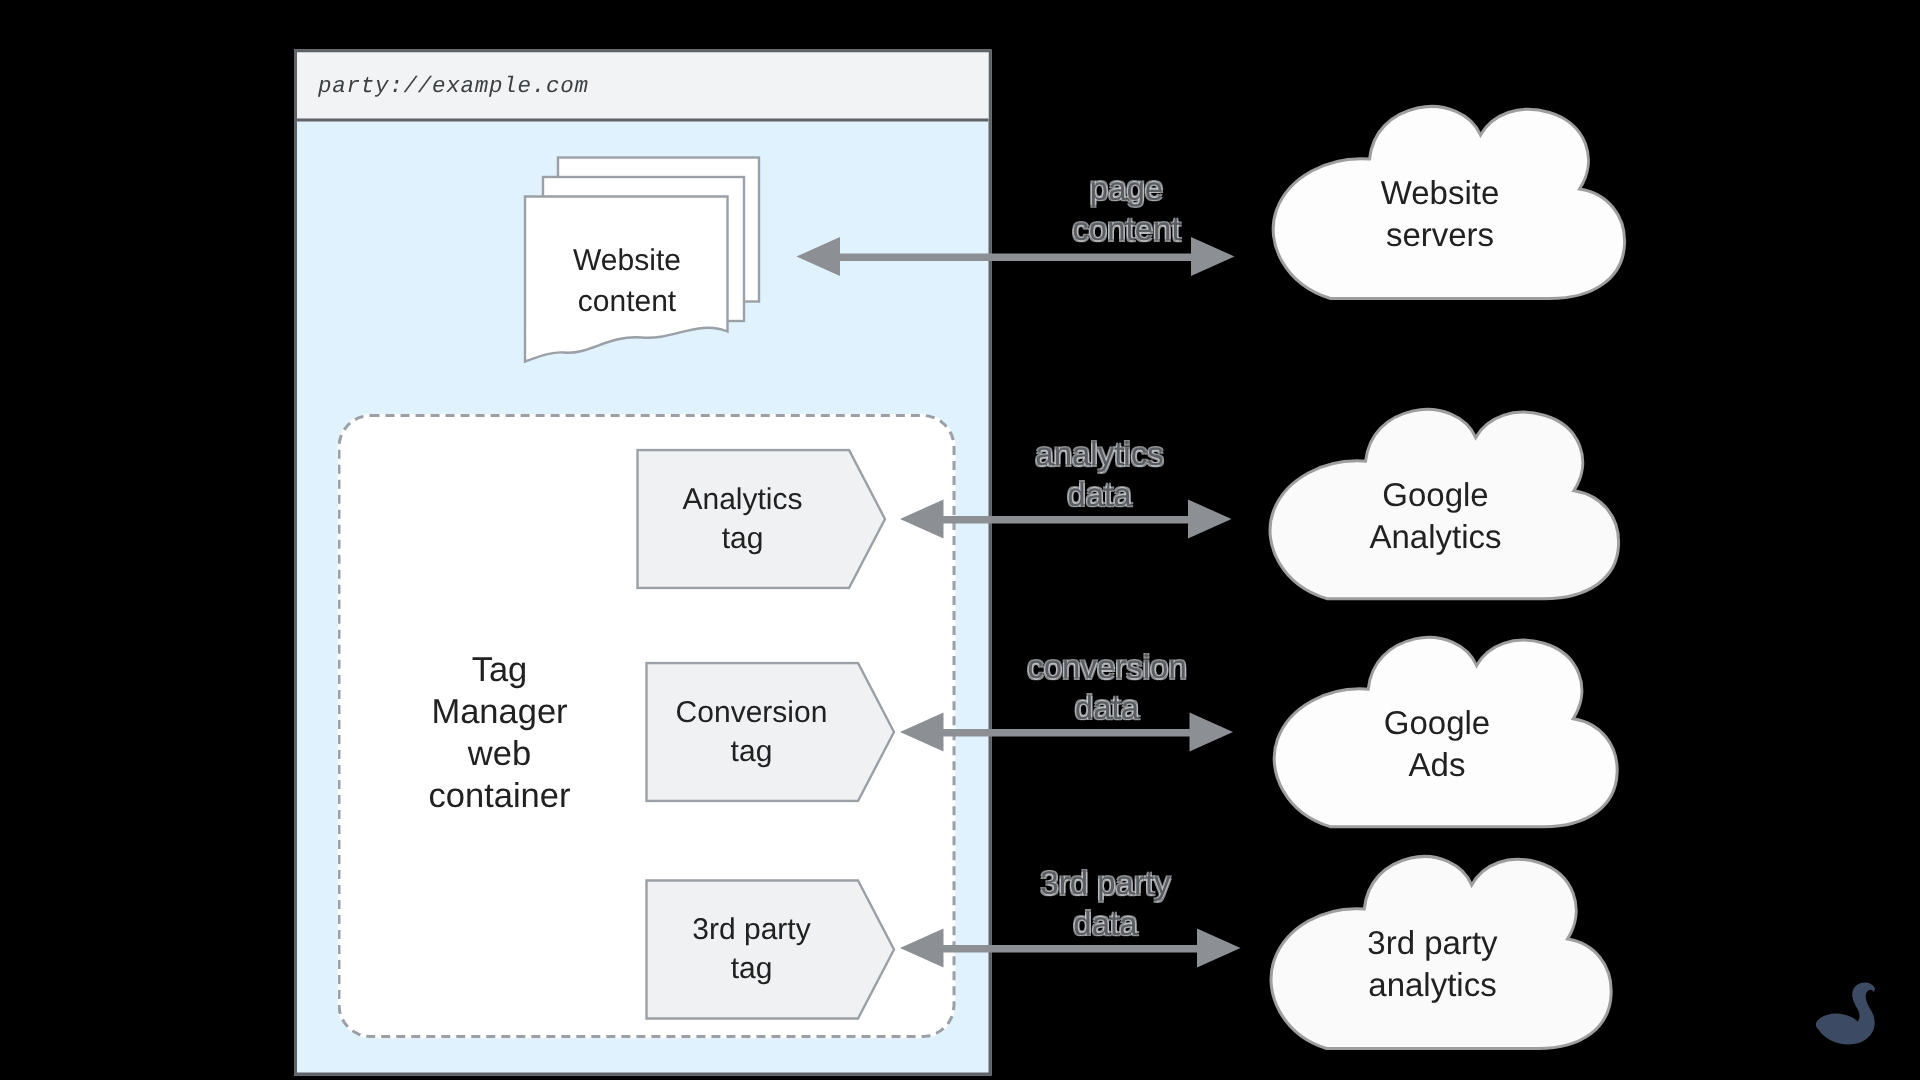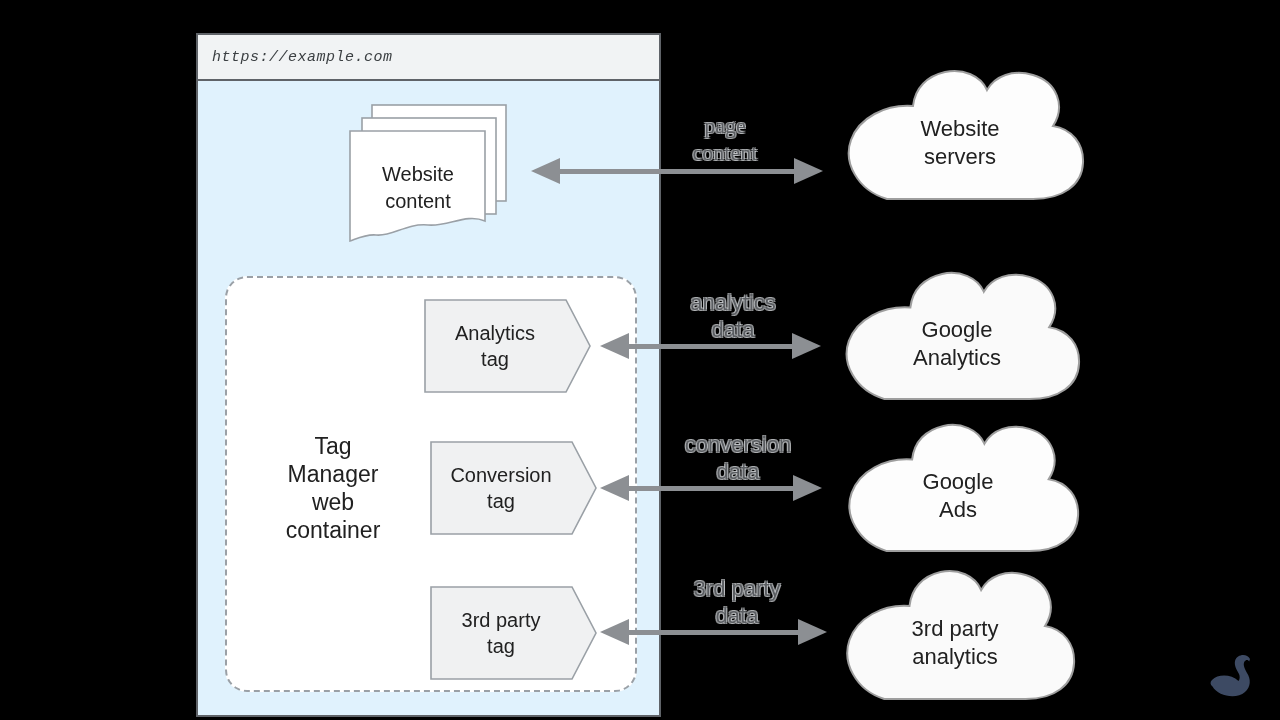--- a/index.html
+++ b/index.html
@@ -87,21 +87,21 @@
   
   .swan { position:absolute; left:1200px; top:646px; width:64px; height:64px; }
 </style>
 </head>
 <body>
 
 <div class="stage">
 
   <div class="browser">
     <div class="titlebar">
-      <span class="url">https://example.com</span>
+      <span class="url">party://example.com</span>
     </div>
     <div class="viewport">
 
       <div class="docstack">
         <svg width="162" height="148" viewBox="0 0 162 148">
           <rect x="26" y="4" width="134" height="96" fill="#ffffff" stroke="#9aa0a6" stroke-width="1.6"></rect>
           <rect x="16" y="17" width="134" height="96" fill="#ffffff" stroke="#9aa0a6" stroke-width="1.6"></rect>
           <path d="M4 30 H139 V120 C 120 112, 102 126, 82 124 C 60 122, 46 136, 30 134 C 20 133, 10 138, 4 140 Z" fill="#ffffff" stroke="#9aa0a6" stroke-width="1.6"></path>
         </svg>
       </div>
@@ -140,21 +140,21 @@
       </div>
 
     </div>
   </div>
 
   <div class="arrow" style="left:531px; top:158px; width:292px;">
     <div class="head left"></div>
     <div class="shaft"></div>
     <div class="head right"></div>
   </div>
-  <div class="flow-label preline" style="left:645px; top:112px;font-family:Liberation Serif, serif;">page
+  <div class="flow-label preline" style="left:671px; top:112px;">page
 content</div>
 
   <div class="arrow" style="left:600px; top:333px; width:221px;">
     <div class="head left"></div>
     <div class="shaft"></div>
     <div class="head right"></div>
   </div>
   <div class="flow-label preline" style="left:653px; top:289px;">analytics
 data</div>
 

